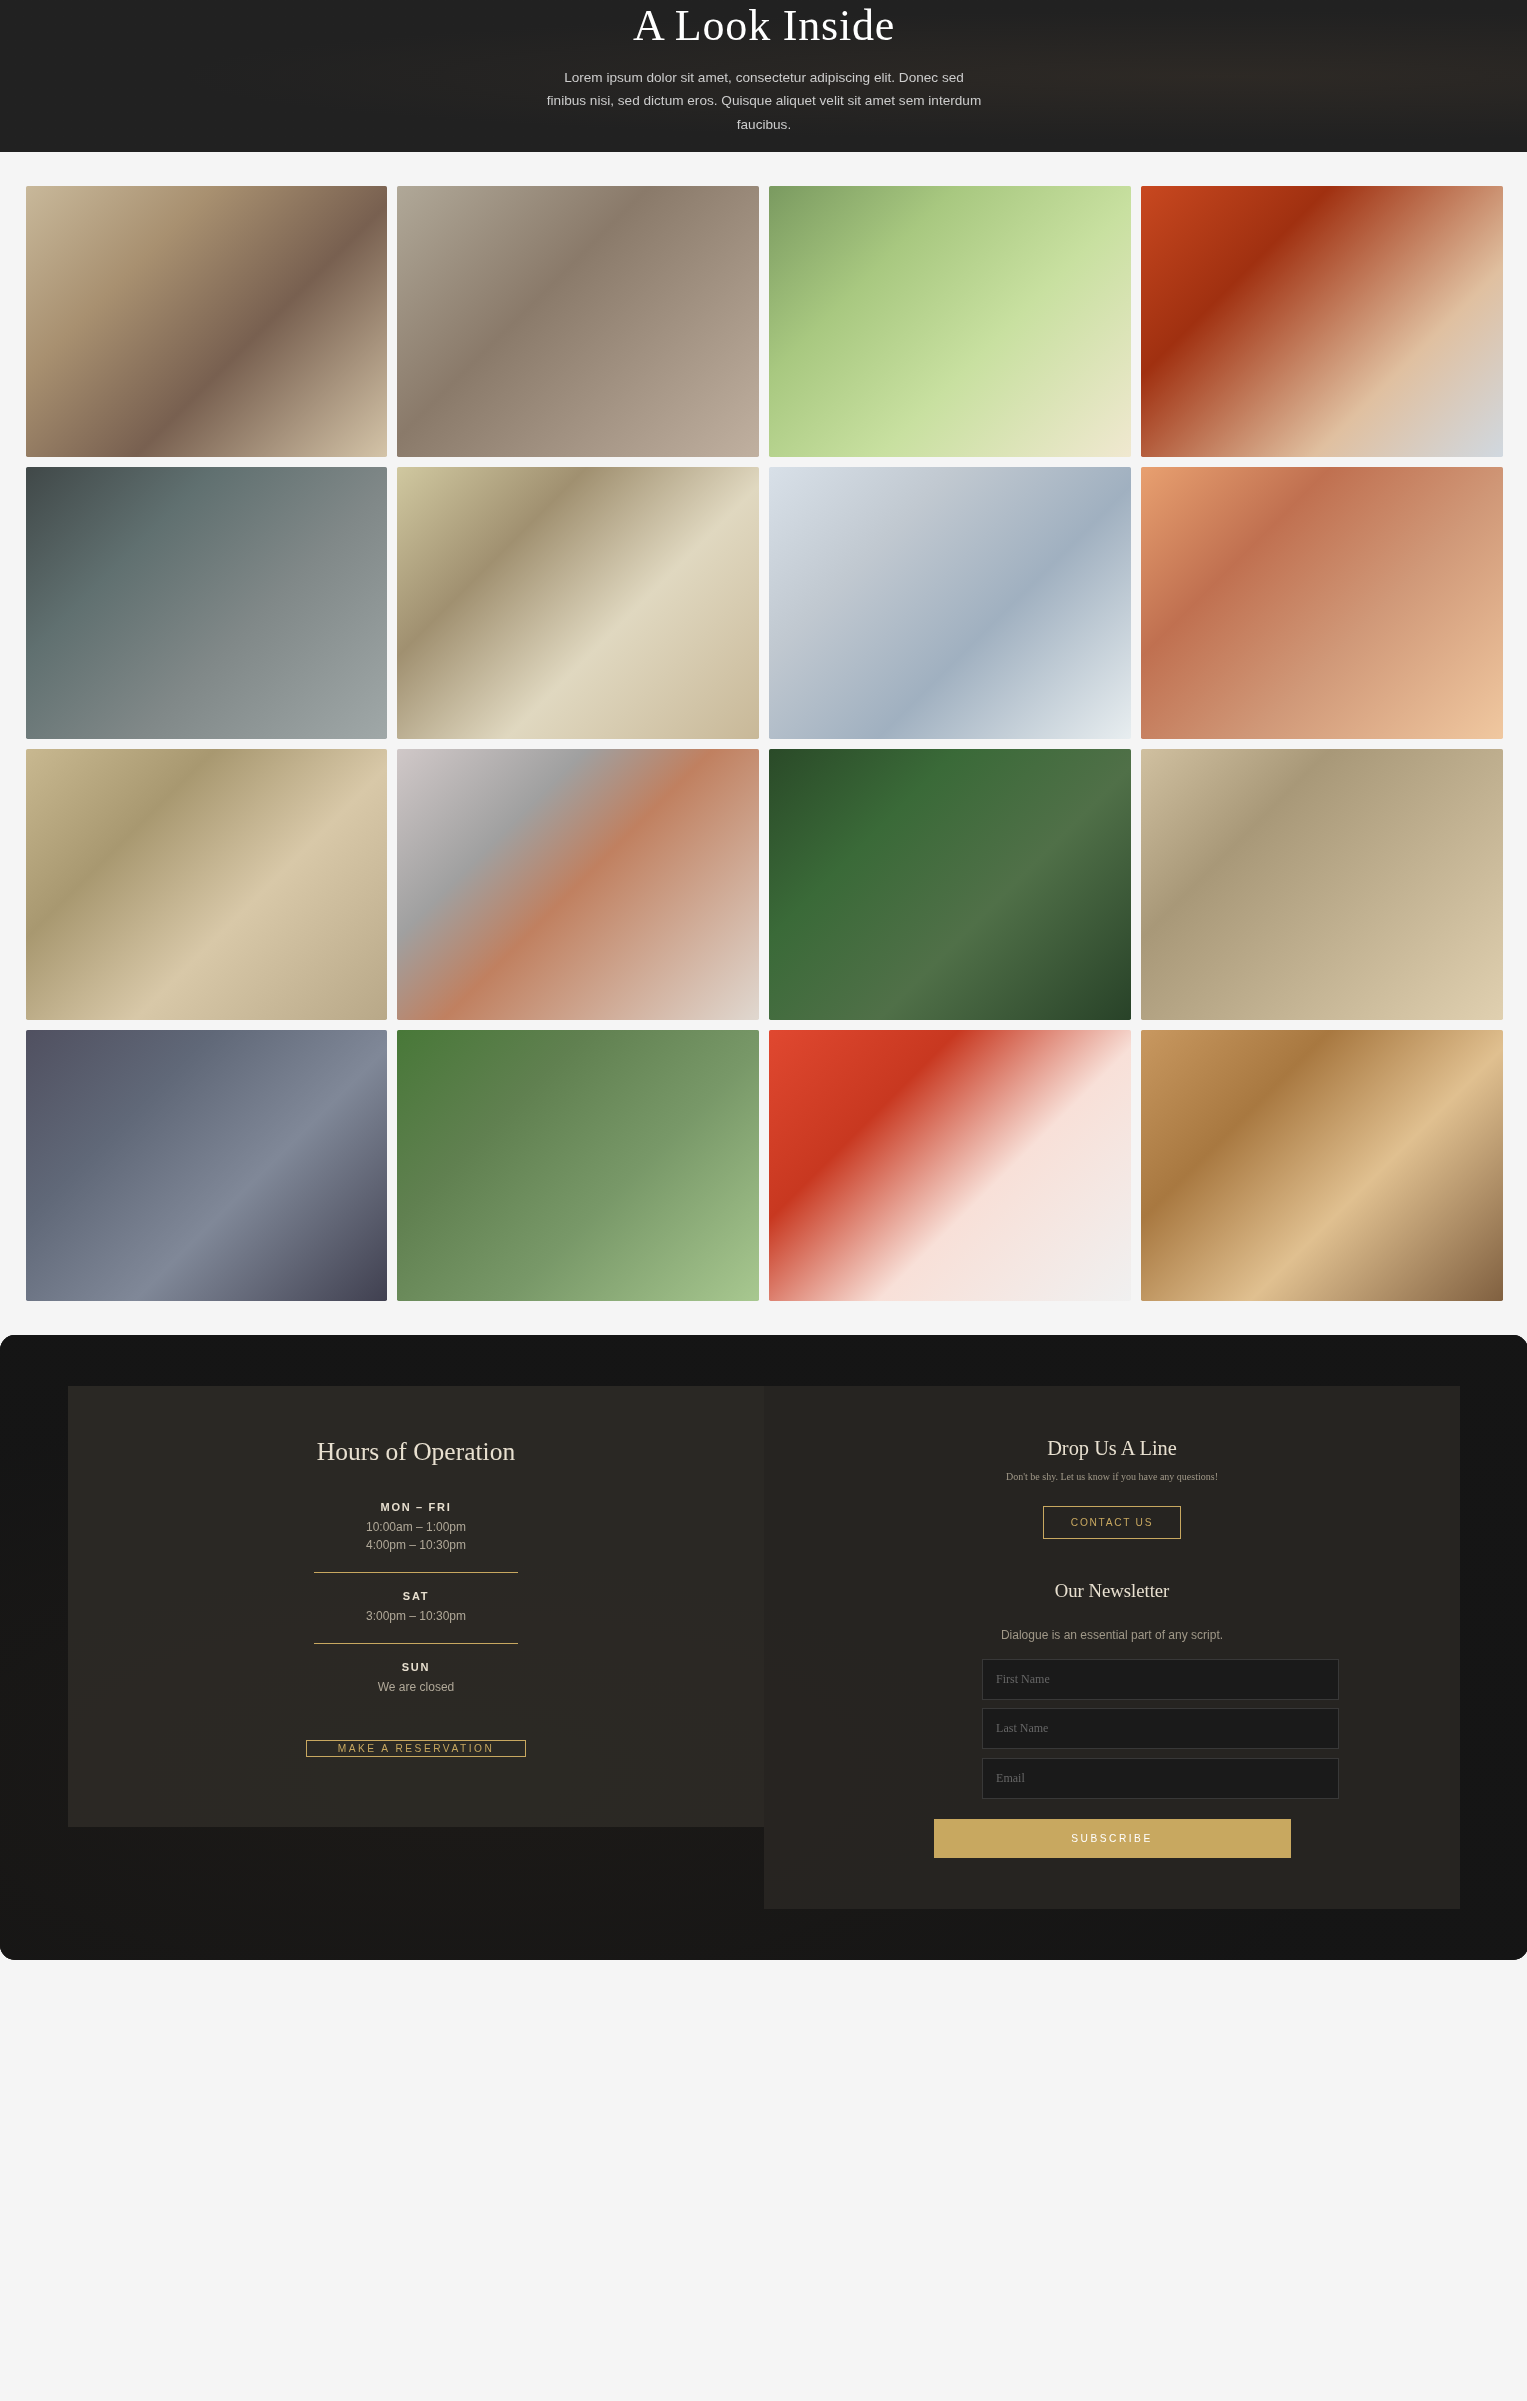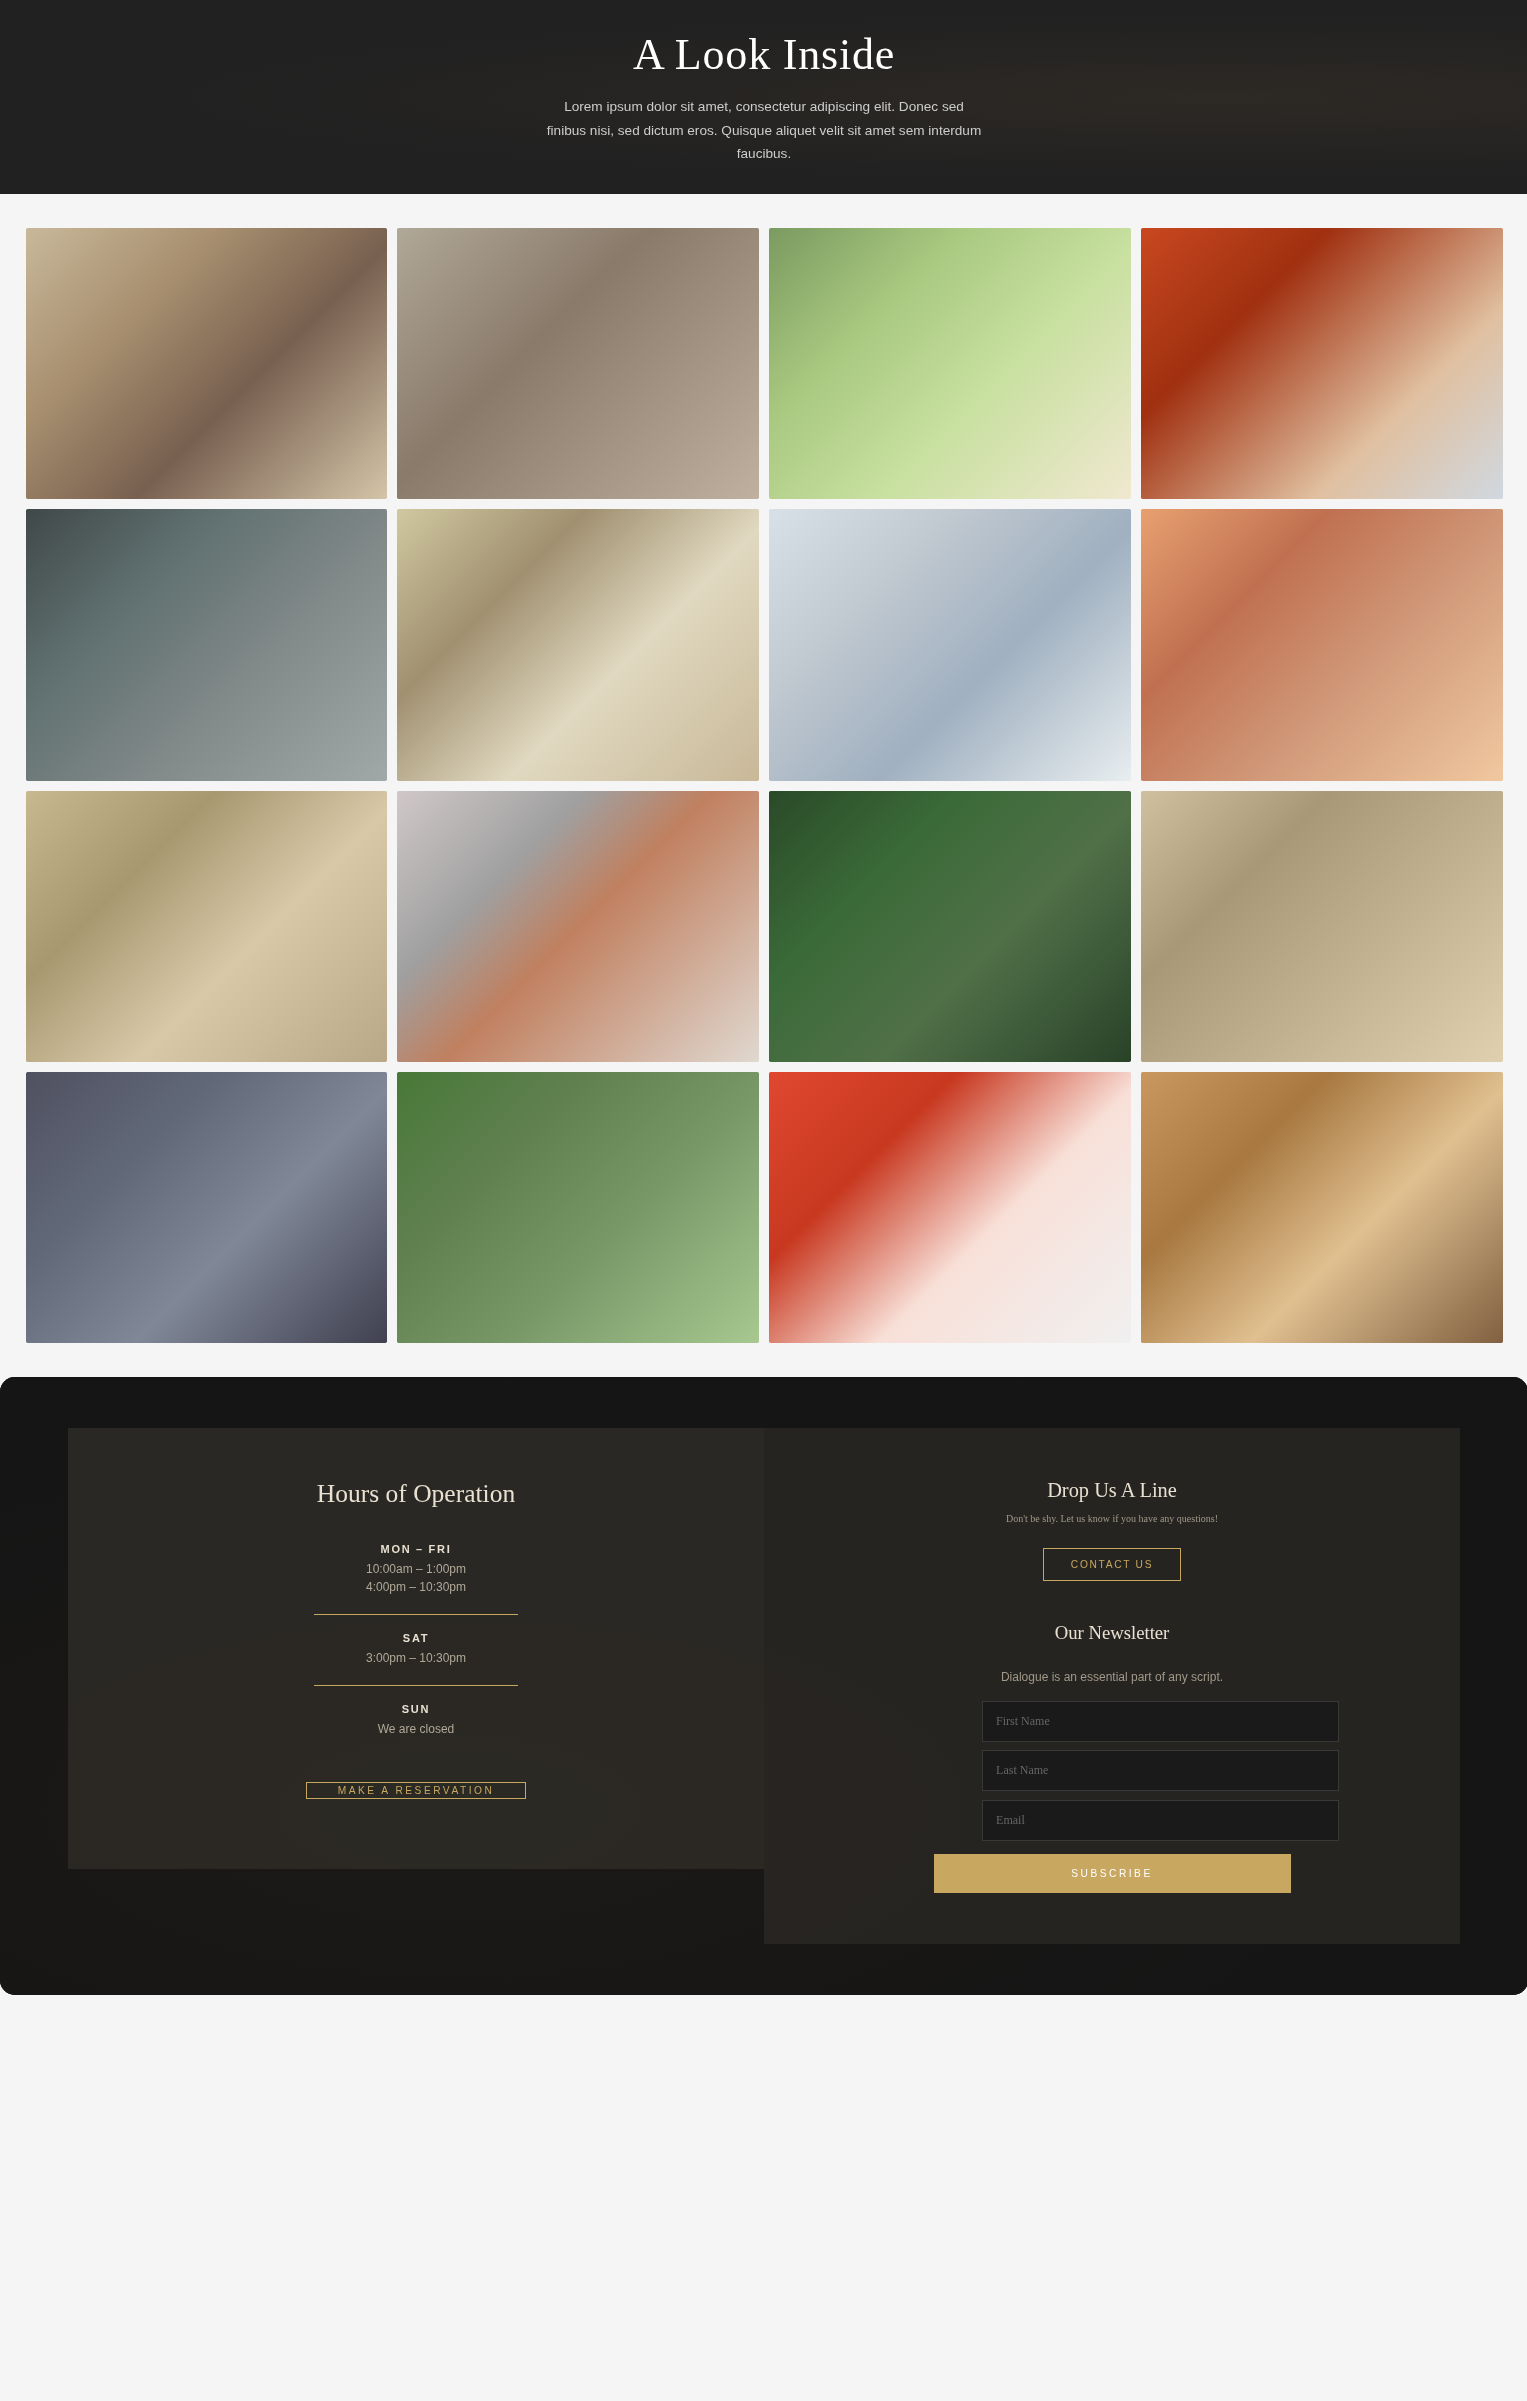--- a/index.html
+++ b/index.html
@@ -2,26 +2,26 @@
 <html style="font-size:13.6px"><head>
   <meta charset="utf-8">
   <style>
     * { margin: 0; padding: 0; box-sizing: border-box; }
     body { font-family: Georgia, 'Times New Roman', serif; background: #f5f5f5; width: 1528px; }
 
     
     .hero-section {
       position: relative;
       width: 100%;
-      height: 194px;
+      height: 152px;
       background: #3a3a3a;
       display: flex;
       flex-direction: column;
       align-items: center;
-      justify-content: center;
+      justify-content: flex-start;
       text-align: center;
       overflow: hidden;
     }
     .hero-bg {
       position: absolute;
       inset: 0;
       background: linear-gradient(rgba(30,30,30,0.75), rgba(30,30,30,0.75)),
         radial-gradient(ellipse at 80% 50%, #5a4a3a 0%, #2a2a2a 60%);
       z-index: 0;
     }
@@ -236,21 +236,21 @@
       width: 100%;
       background: #c8a860;
       border: none;
       color: #fff;
       font-family: Arial, sans-serif;
       font-size: 10.2px;
       letter-spacing: 2.5px;
       text-transform: uppercase;
       padding: 13.6px;
       cursor: pointer;
-      margin-top: 5px;
+      margin-top: 12px;
     }
   </style>
 </head>
 <body>
 
 <section class="hero-section">
   <div class="hero-bg"></div>
   <div class="hero-content">
     <h1 class="hero-title">A Look Inside</h1>
     <p class="hero-desc">Lorem ipsum dolor sit amet, consectetur adipiscing elit. Donec sed finibus nisi, sed dictum eros. Quisque aliquet velit sit amet sem interdum faucibus.</p>

